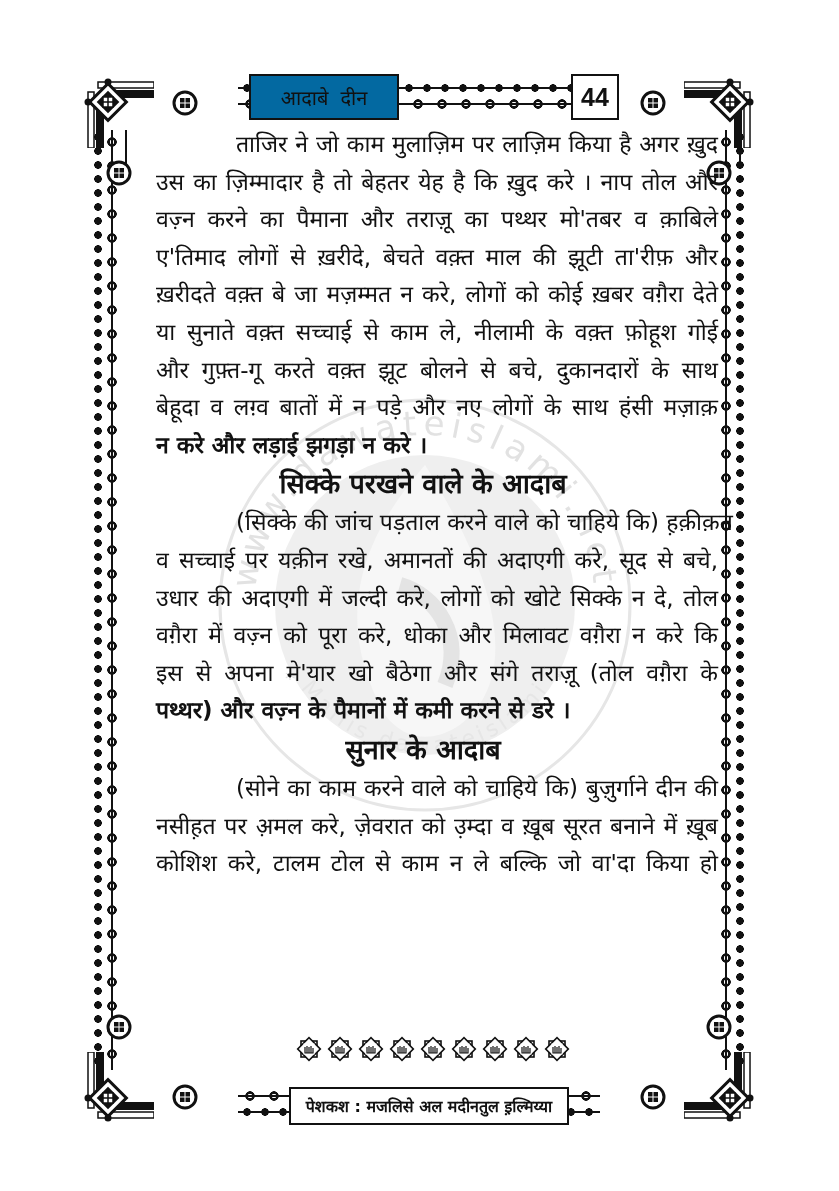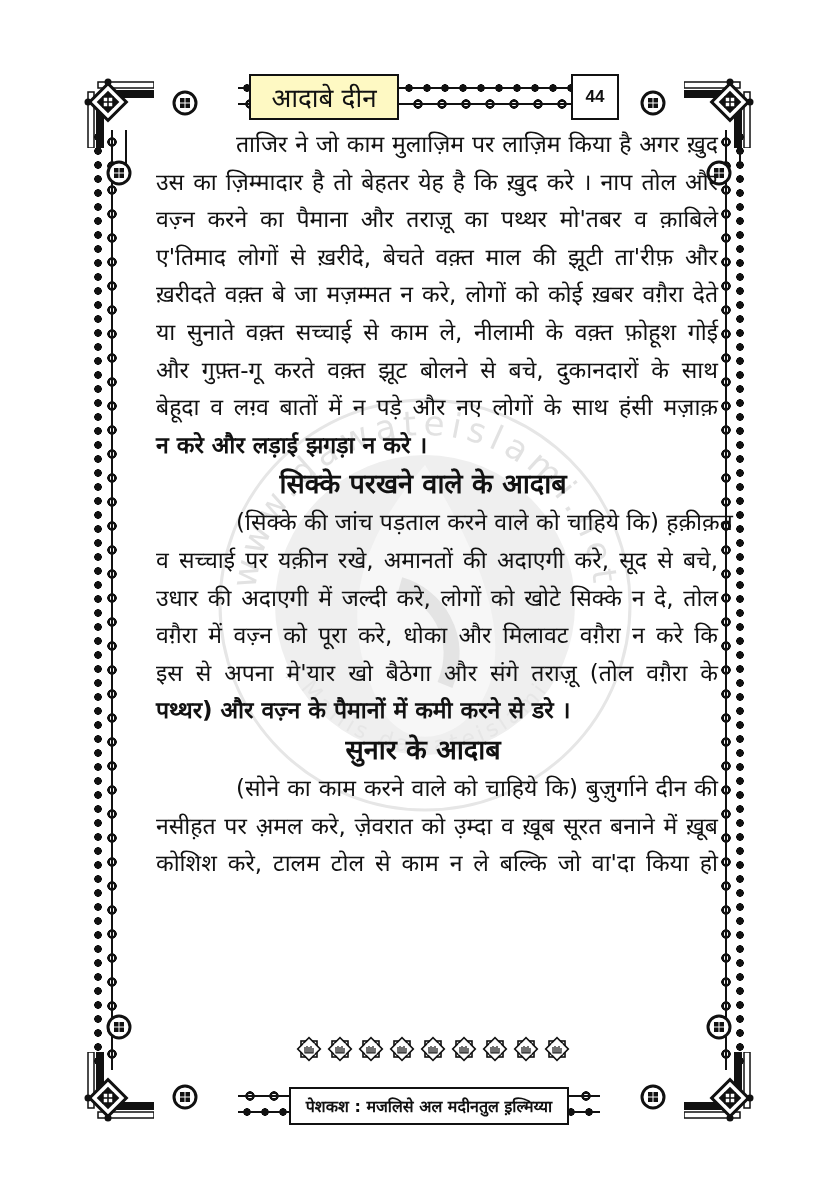--- a/index.html
+++ b/index.html
@@ -40,25 +40,25 @@
   .corner { position:absolute; width:70px; height:70px; }
   .corner.tl { left:-4px; top:8px; }
   .corner.tr { right:-4px; top:8px; transform:scaleX(-1); }
   .corner.bl { left:-4px; bottom:8px; transform:scaleY(-1); }
   .corner.br { right:-4px; bottom:8px; transform:scale(-1,-1); }
 
   .medallion { position:absolute; width:26px; height:26px; }
 
   
   .title-box { position:absolute; left:249px; top:74px; width:146px; height:42px;
-     border:2px solid #111; background:#fef9c3; display:flex; align-items:center; justify-content:center;
-     font-size:26px; font-weight:400; }
+     border:2px solid #111; background:#0369a1; display:flex; align-items:center; justify-content:center;
+     font-size:20px; font-weight:400;font-family:Liberation Mono, monospace; }
   .page-box { position:absolute; left:571px; top:74px; width:44px; height:42px;
      border:2px solid #111; background:#fff; display:flex; align-items:center; justify-content:center;
-     font-size:17px; font-weight:700; font-family:"Liberation Sans", sans-serif; }
+     font-size:25px; font-weight:700; font-family:"Liberation Sans", sans-serif; }
   .footer-box { position:absolute; left:289px; top:1079px; width:276px; height:34px;
      border:2px solid #111; background:#fff; display:flex; align-items:center; justify-content:center;
      font-size:16px; font-weight:700; white-space:nowrap;margin-top:8px; }
 
   
   .watermark { position:absolute; left:215px; top:395px; width:420px; height:420px; pointer-events:none; }
 
   
   .content { position:absolute; left:128px; top:126px; width:590px; font-size:23px; line-height:37.6px; }
   .line { display:block; text-align:justify; text-align-last:justify; white-space:nowrap; height:37.6px;margin-left:28px; }

